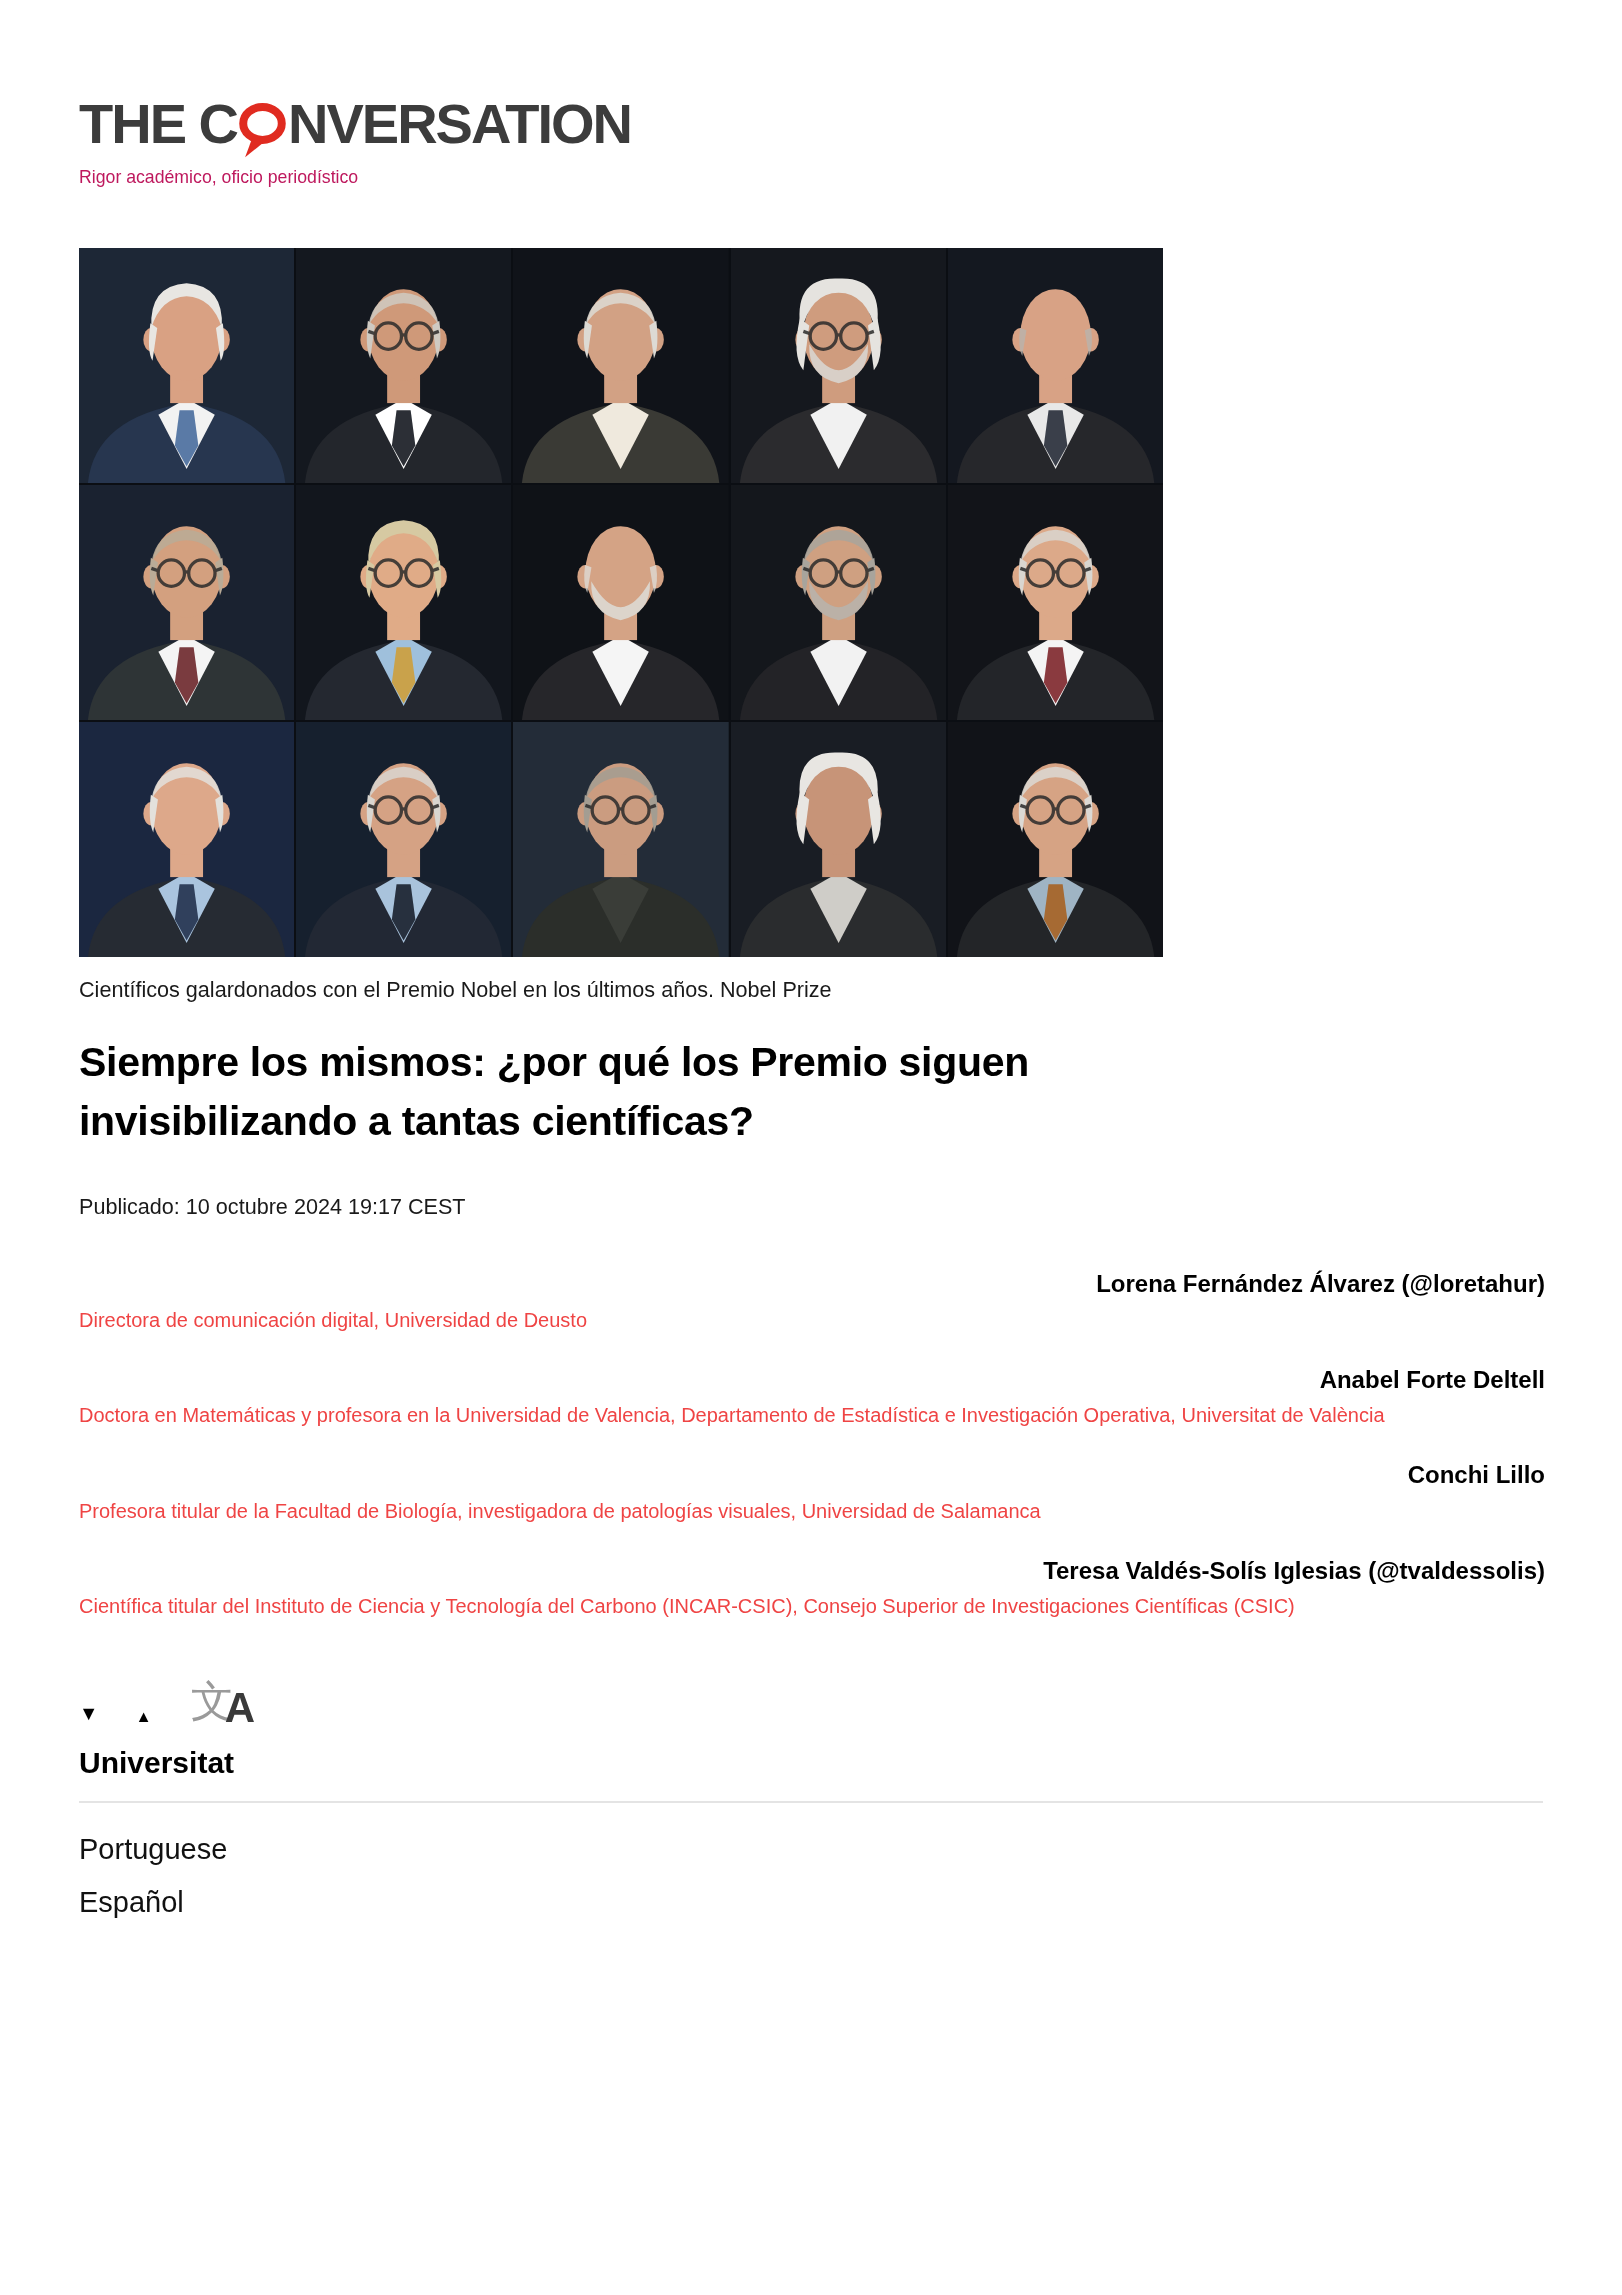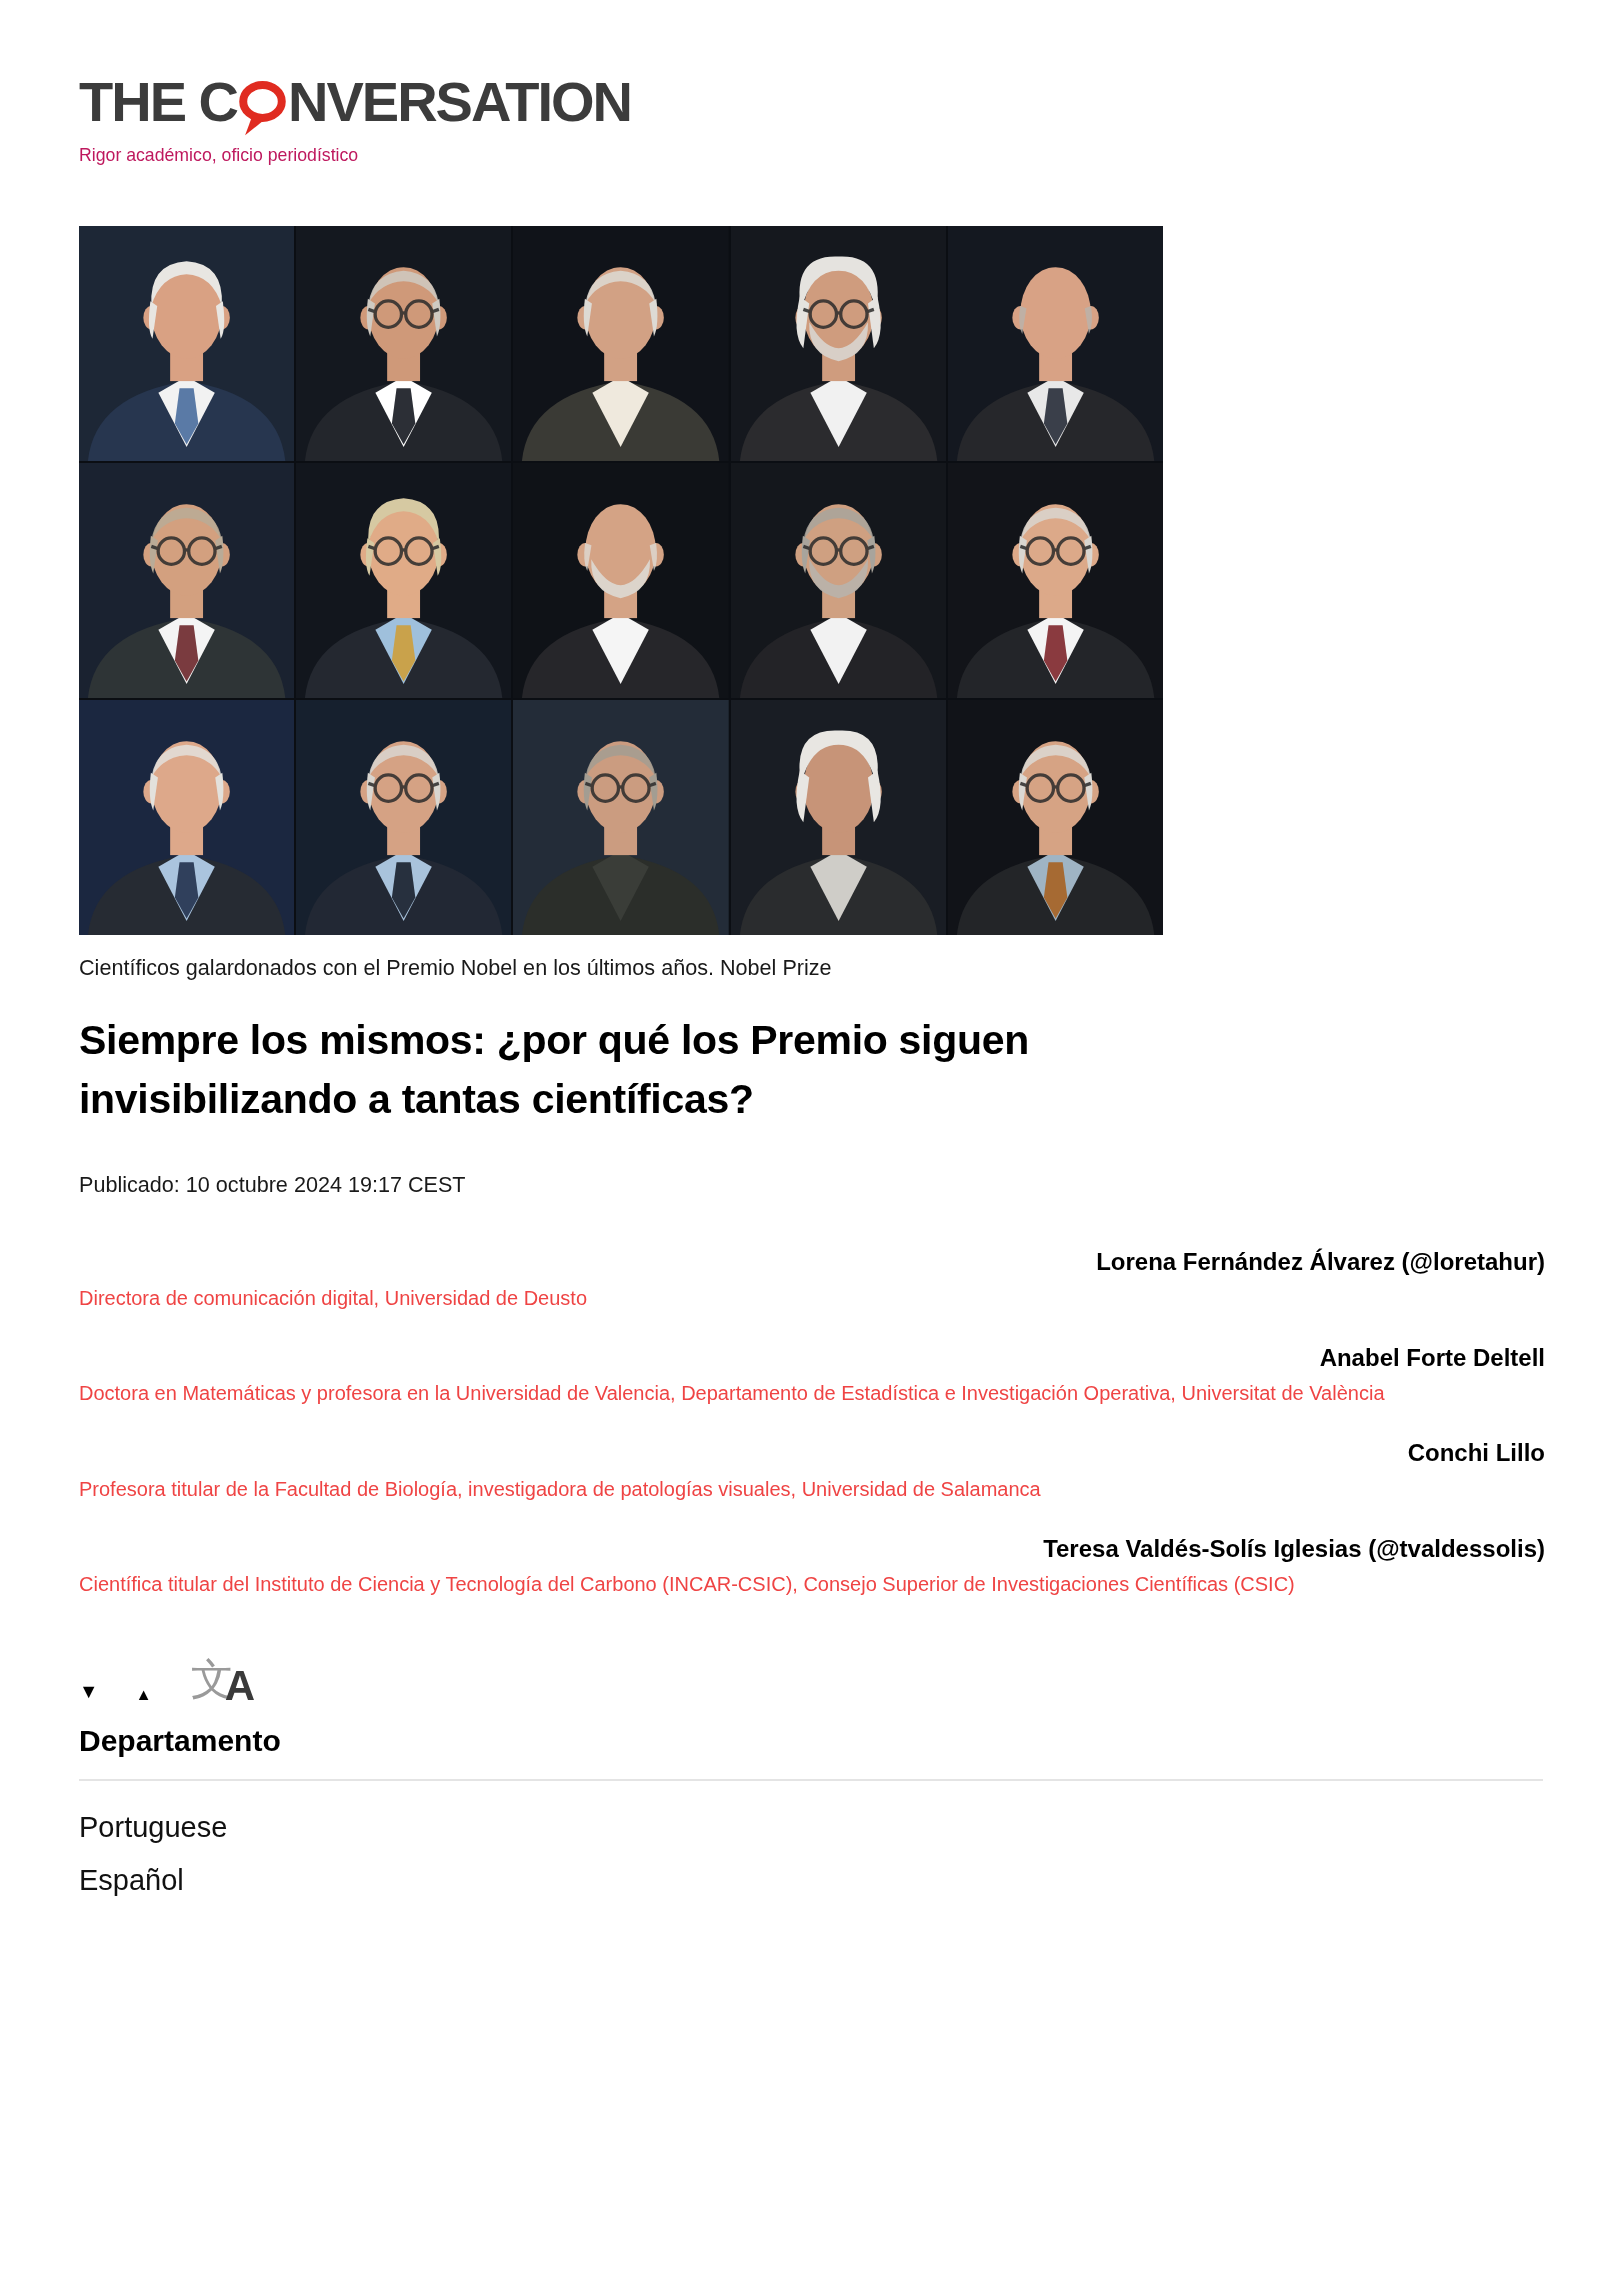--- a/index.html
+++ b/index.html
@@ -1,21 +1,21 @@
 <!DOCTYPE html>
 <html style="font-size:10.5px"><head>
 <meta charset="utf-8">
 <style>
   * { margin: 0; padding: 0; box-sizing: border-box; }
   html, body { width: 1623px; height: 2295px; background: #ffffff; overflow: hidden; }
   body { font-family: "Liberation Sans", "DejaVu Sans", sans-serif; color: #1a1a1a; }
   .content { margin-left: 79px; width: 1466px; }
 
   
-  .masthead { padding-top: 72px; }
+  .masthead { padding-top: 94px; }
   .logo-row { display: flex; align-items: center; }
   .logo-text { font-size: 56px; font-weight: 700; letter-spacing: -2px; color: #3c3c3c; line-height: 1; white-space: pre; }
   .logo-bubble { width: 47px; height: 60px; margin: 0 2px; transform: translateY(7.9px); }
   .tagline { margin-top: 13px; font-size: 17.7px; color: #be185d; }
 
   
   .hero { margin-top: 60px; }
   .photo-grid { display: grid; grid-template-columns: repeat(5, 1fr); grid-auto-rows: 235px; gap: 2px; width: 1084px; background: #0b0e13; }
   .photo-cell { width: 100%; height: 100%; overflow: hidden; }
   .photo-cell svg { display: block; width: 100%; height: 100%; }
@@ -372,21 +372,21 @@
 
   <section>
     <div class="trans-icon-row">
       <span class="tri-down">▼</span>
       <span class="tri-up">▲</span>
       <span class="translate-glyph">
         <span class="translate-cjk">文</span>
         <span class="translate-lat">A</span>
       </span>
     </div>
-    <h2 class="trans-heading">Departamento</h2>
+    <h2 class="trans-heading">Universitat</h2>
     <div class="divider"></div>
     <nav class="trans-links">
       <a class="trans-link">Portuguese</a>
       <a class="trans-link">Español</a>
     </nav>
   </section>
 
 </div>
 
 

